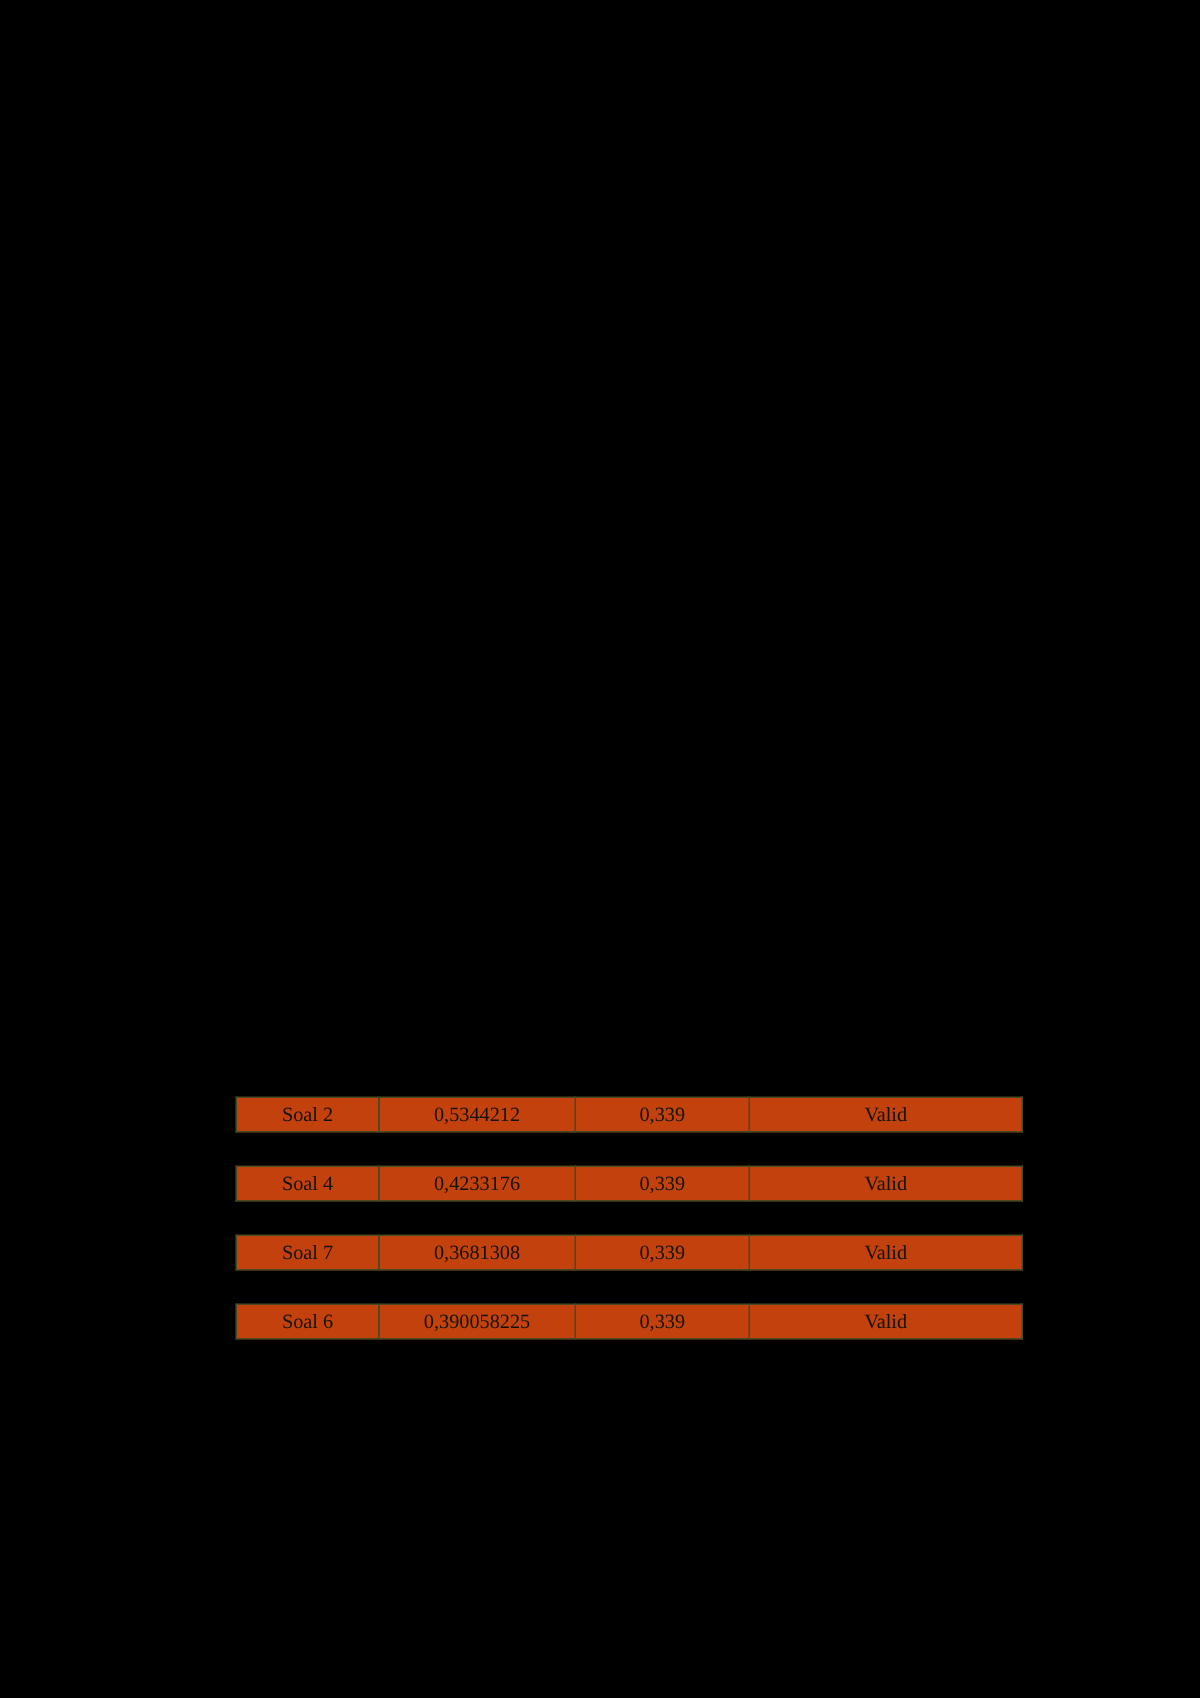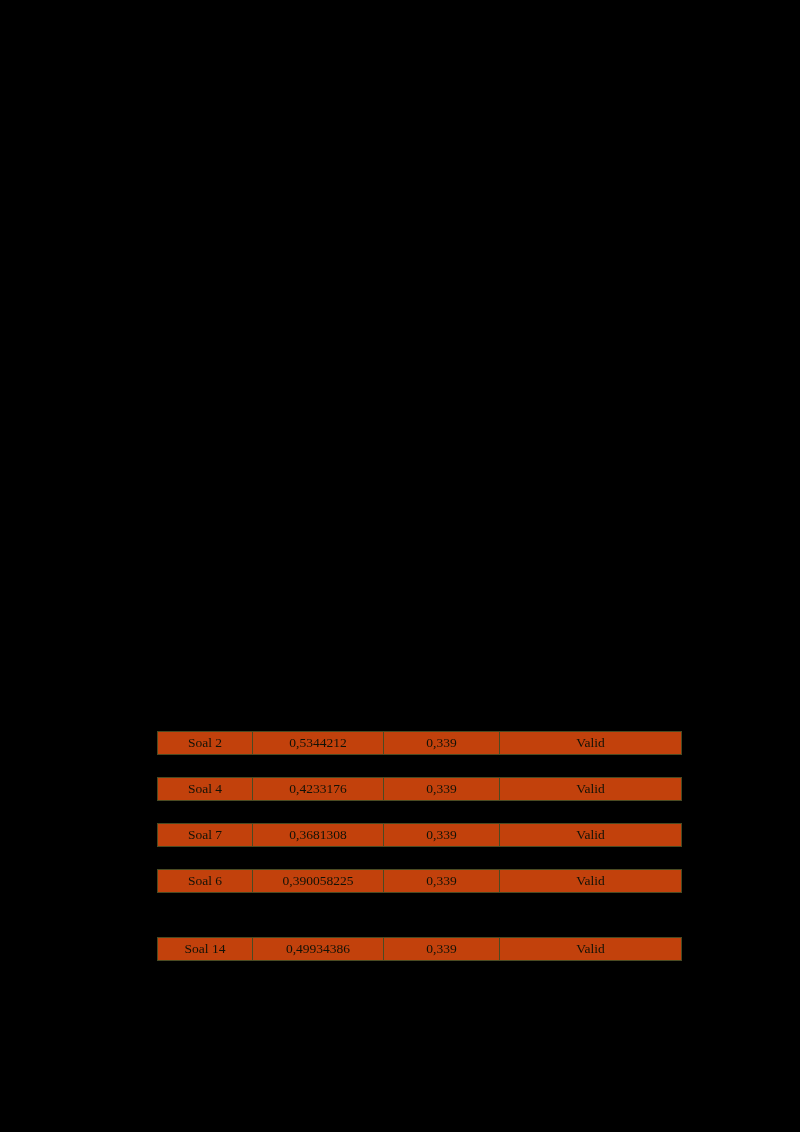--- a/index.html
+++ b/index.html
@@ -128,22 +128,16 @@
           <td></td>
           <td></td>
           <td></td>
         </tr>
         <tr class="row-hidden">
           <td></td>
           <td></td>
           <td></td>
           <td></td>
         </tr>
-        <tr class="row-visible">
-          <td>Soal 14</td>
-          <td>0,49934386</td>
-          <td>0,339</td>
-          <td>Valid</td>
-        </tr>
       </tbody>
   </table>
 
 </div>
 
 </body></html>

